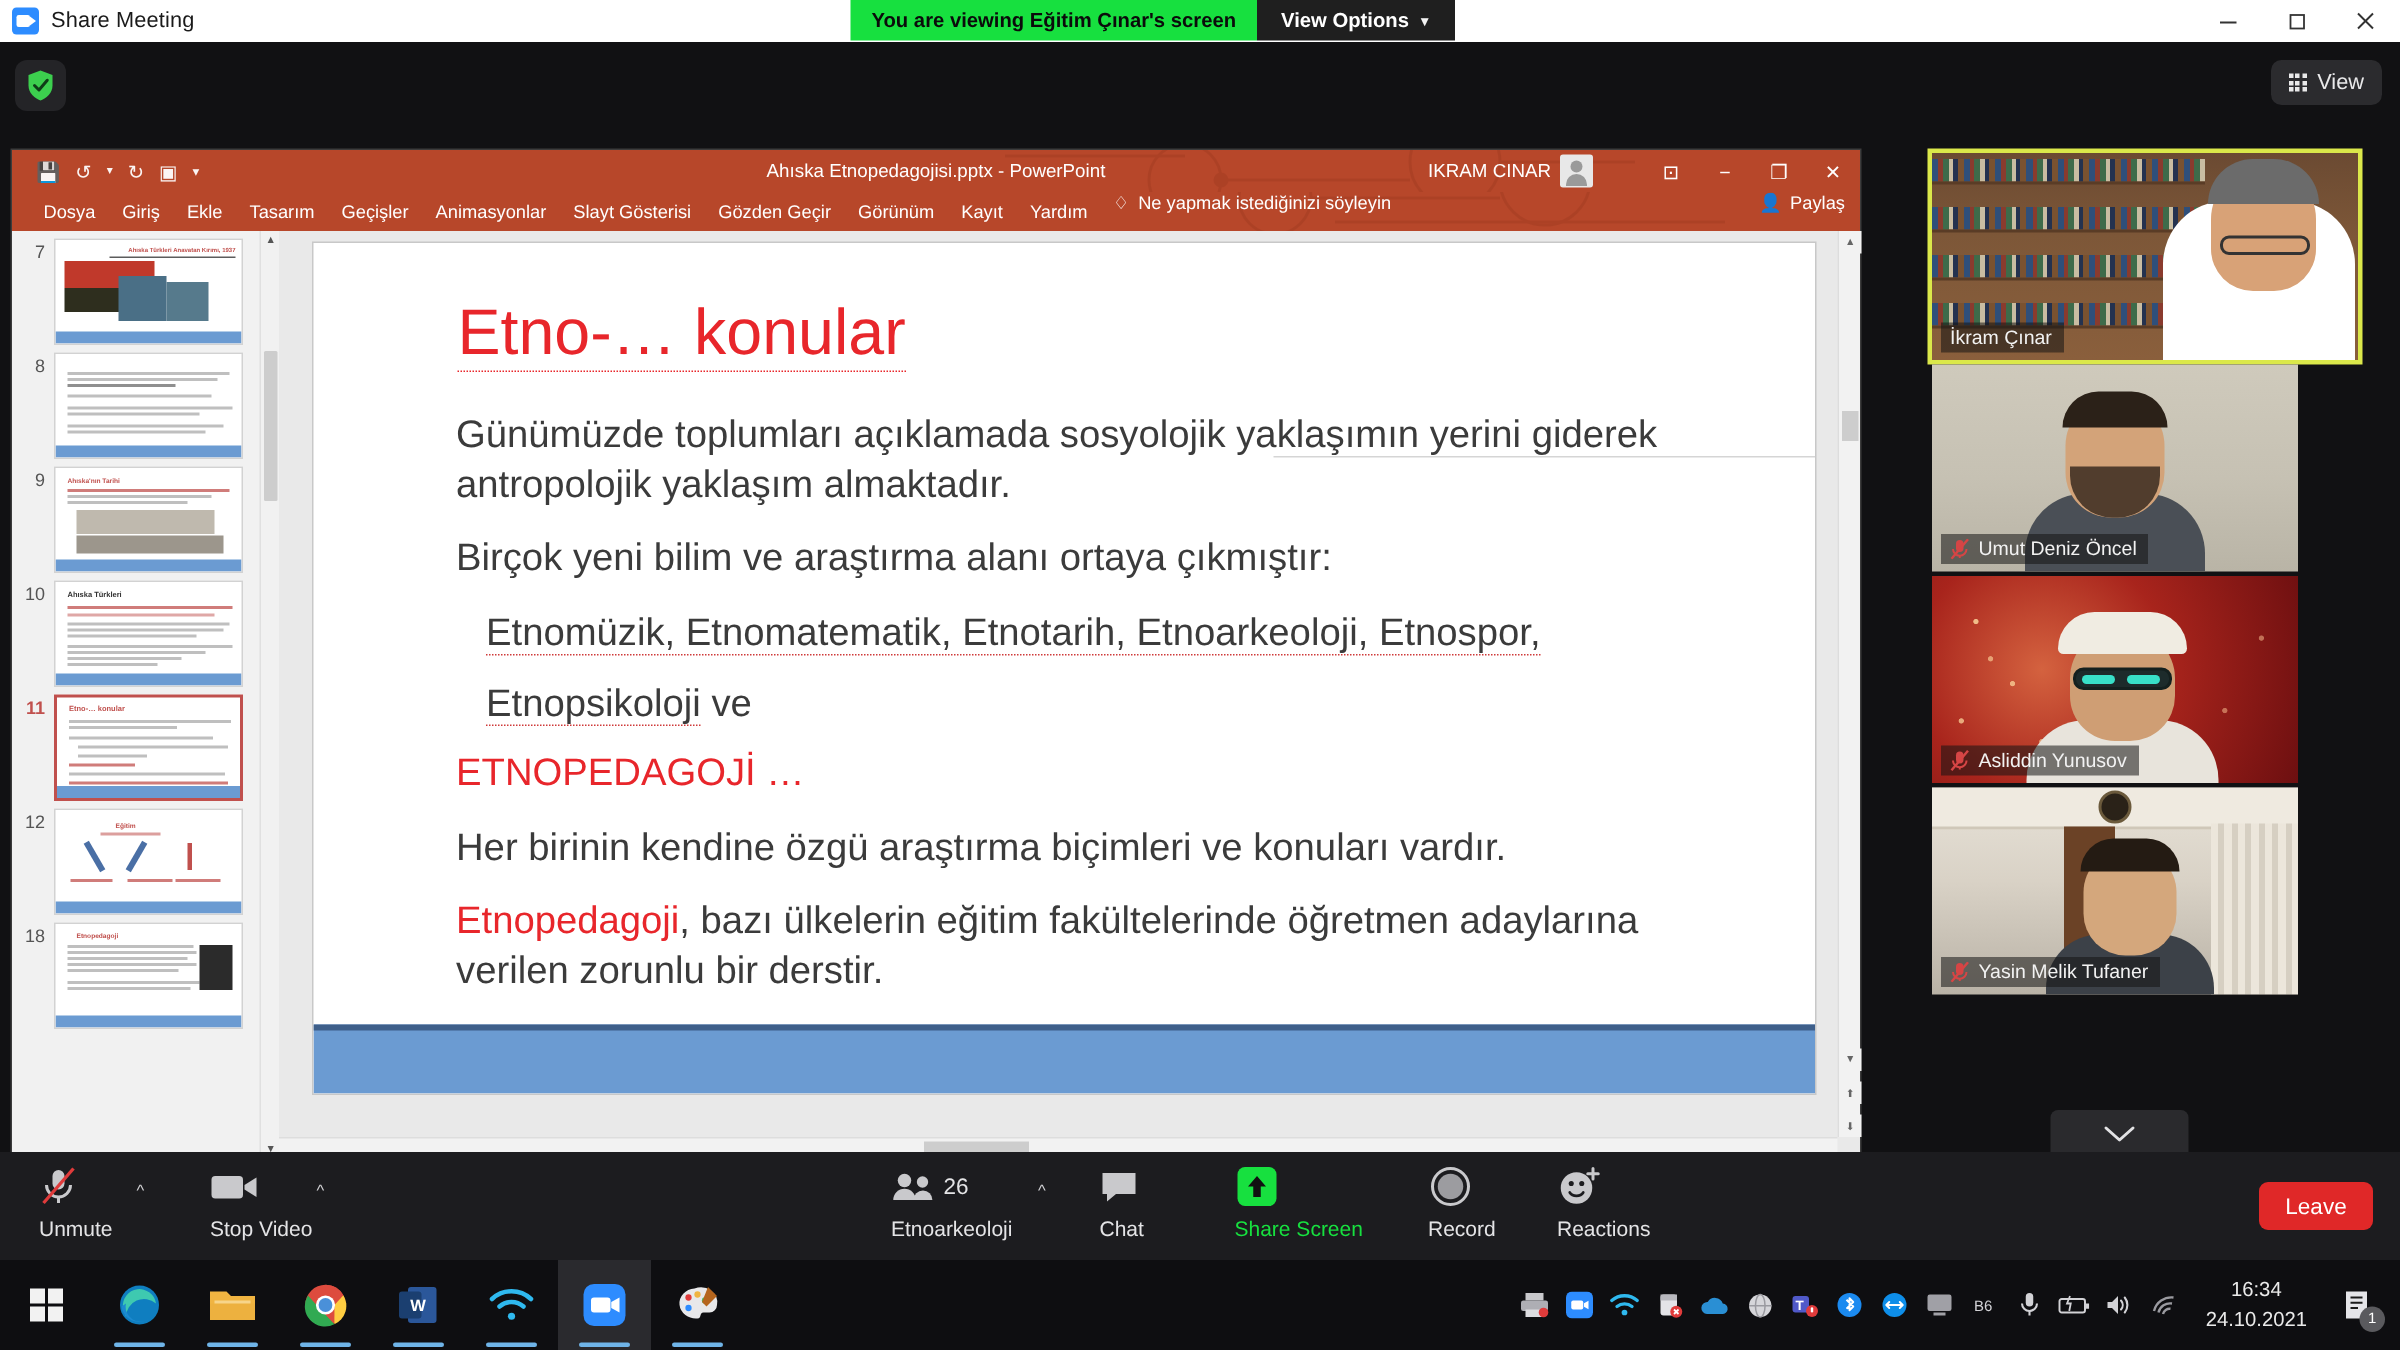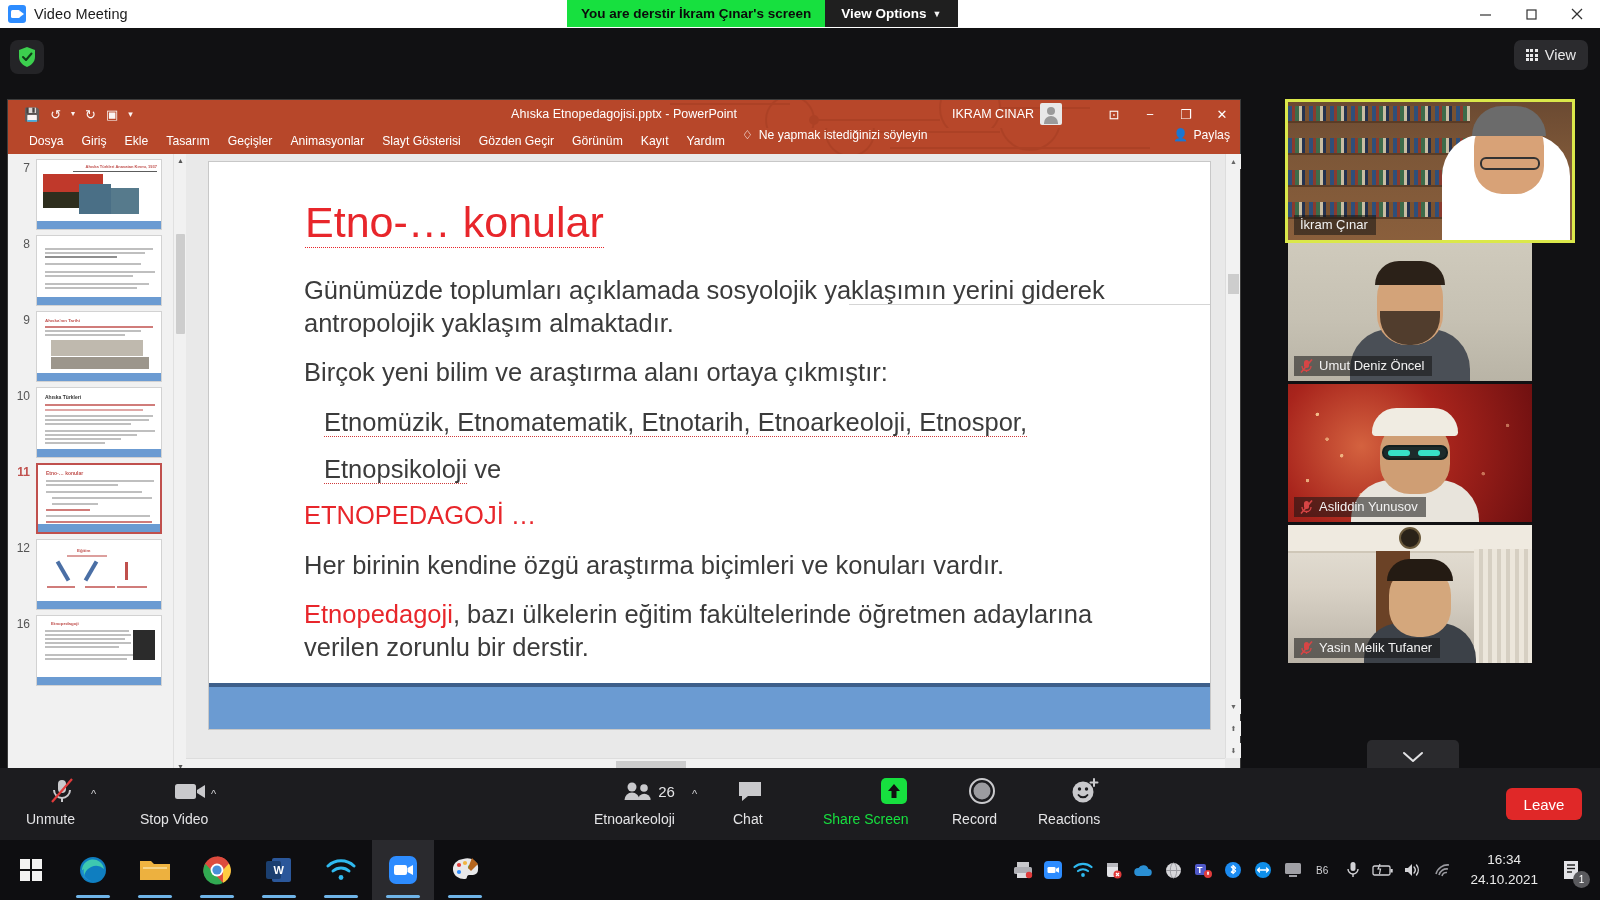--- a/index.html
+++ b/index.html
@@ -280,21 +280,21 @@
   .v4 .person { position:absolute; left:54%; transform:translateX(-50%); bottom:0; width:112px; height:40px; background:#3c4148; border-radius:36px 36px 0 0;}
   .v4 .head { position:absolute; left:54%; transform:translateX(-50%); bottom:26px; width:62px; height:72px; background:#d4a77c; border-radius:30px 30px 28px 28px;}
   .v4 .hair { position:absolute; left:54%; transform:translateX(-50%); bottom:82px; width:66px; height:22px; background:#241b13; border-radius:33px 33px 0 0;}
 
   
   .zbar {
     position: absolute; left: 0; top: 768px; width: 1600px; height: 72px;
     background: #1c1c1f;
   }
   .zctl {
-    position: absolute; top: 8px; display: flex; flex-direction: column; align-items: flex-end;
+    position: absolute; top: 8px; display: flex; flex-direction: column; align-items: flex-start;
     color: #e4e4e6; font-size: 14px; gap: 5px; cursor: default;
   }
   .zctl .ico { height: 30px; display: flex; align-items: center; justify-content: center; }
   .zctl .lbl { font-size: 14px; }
   .zctl.green .lbl { color: #17e03f; }
   .caretup { position: absolute; color: #cfcfd2; font-size: 11px; top: 20px; }
   .leave-btn {
     position: absolute; right: 18px; top: 20px; width: 76px; height: 32px;
     background: #e02828; color: #fff; border-radius: 6px;
     display: flex; align-items: center; justify-content: center; font-size: 15px;
@@ -318,25 +318,25 @@
   }
   .winlogo { display: grid; grid-template-columns: 10px 10px; grid-template-rows: 10px 10px; gap: 2.5px; }
   .winlogo i { background: #f2f2f2; display: block; }
 </style>
 </head>
 <body>
 
 <div class="zoom-titlebar">
   <div class="zoom-title-left">
     <div class="zoom-logo"></div>
-    <div class="zoom-title-text">Video Meeting</div>
+    <div class="zoom-title-text">Share Meeting</div>
   </div>
 
   <div class="sharing-banner">
-    <div class="sharing-green">You are derstir İkram Çınar's screen</div>
+    <div class="sharing-green">You are viewing Eğitim Çınar's screen</div>
     <div class="sharing-black">
       <span>View Options</span>
       <span class="caret-dn">▼</span>
     </div>
   </div>
 
   <div class="win-ctrls">
     <div class="win-btn">
       <svg width="13" height="13" viewBox="0 0 13 13">
           <line x1="1" y1="7" x2="12" y2="7" stroke="#333" stroke-width="1.2"></line>
@@ -534,21 +534,21 @@
             <div class="tc-img" style="left:52px;top:20px;width:4px;height:22px;background:#4a6fa5;transform:rotate(30deg);"></div>
             <div class="tc-img" style="left:88px;top:22px;width:3px;height:18px;background:#c0504d;"></div>
             <div class="tc-line red" style="left:10px;top:46px;width:28px;"></div>
             <div class="tc-line red" style="left:48px;top:46px;width:30px;"></div>
             <div class="tc-line red" style="left:80px;top:46px;width:30px;"></div>
             <div class="tc-bottombar"></div>
           </div>
         </div>
 
         <div class="thumb-row">
-          <div class="thumb-num">16</div>
+          <div class="thumb-num">18</div>
           <div class="thumb-card">
             <div class="tc-title" style="left:14px;top:5px;">Etnopedagoji</div>
             <div class="tc-line" style="left:8px;top:14px;width:84px;"></div>
             <div class="tc-line" style="left:8px;top:18px;width:86px;"></div>
             <div class="tc-line" style="left:8px;top:22px;width:80px;"></div>
             <div class="tc-line" style="left:8px;top:26px;width:86px;"></div>
             <div class="tc-line" style="left:8px;top:30px;width:74px;"></div>
             <div class="tc-line" style="left:8px;top:38px;width:88px;"></div>
             <div class="tc-line" style="left:8px;top:42px;width:82px;"></div>
             <div class="tc-img" style="left:96px;top:14px;width:22px;height:30px;background:#2b2b2b;"></div>

